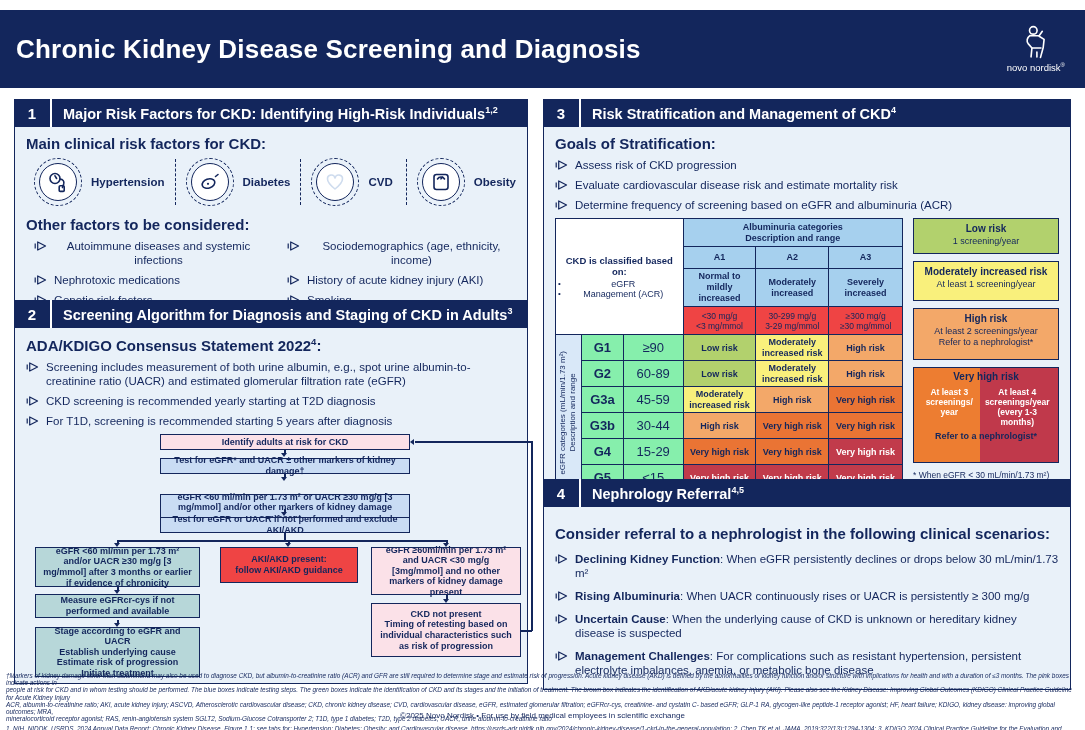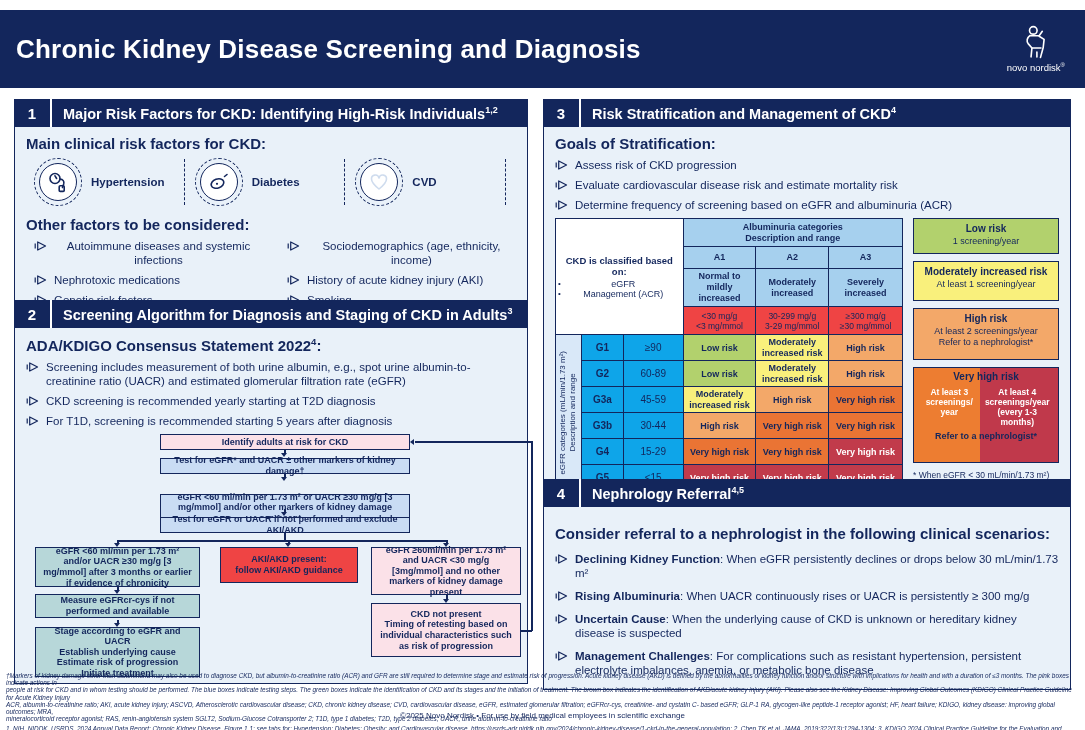--- a/index.html
+++ b/index.html
@@ -69,21 +69,21 @@
   table.risk td{ border:1px solid #13265c; text-align:center; vertical-align:middle; padding:1px 2px; }
   td.hdr{ background:#a6d0ee; font-weight:bold; font-size:9px; line-height:1.2; }
   td.corner{ background:#fff; font-size:9.5px; text-align:left; padding:4px 6px 4px 10px; }
   td.corner .ct{ font-weight:bold; }
   td.corner ul{ list-style:none; margin-top:2px; }
   td.corner li{ font-size:9px; padding-left:8px; position:relative; }
   td.corner li::before{ content:"•"; position:absolute; left:0; font-size:8px; }
   td.rot{ background:#d9e8f8; width:26px; padding:0; }
   .rot-inner{ writing-mode:vertical-rl; transform:rotate(180deg); font-size:8px; line-height:1.25;
     margin:0 auto; white-space:pre-line; }
-  td.lbl{ background:#0ea5e9; font-size:10px; }
+  td.lbl{ background:#86efac; font-size:13px; }
   td.lbl.code{ font-weight:bold; }
   td.rng{ background:#ef4444; font-size:8.5px; line-height:1.2; }
   td.riskcell{ font-size:9px; font-weight:bold; line-height:1.15; }
   td.riskcell[data-level="low"]{ background:#b2d16d; }
   td.riskcell[data-level="moderate"]{ background:#f9f07c; }
   td.riskcell[data-level="high"]{ background:#f3a869; }
   td.riskcell[data-level="very-high"]{ background:#ea7434; }
   td.riskcell[data-level="severe"]{ background:#c13b4b; color:#ffffff; }
 
   .legend{ flex:1; display:flex; flex-direction:column; }
@@ -171,20 +171,32 @@
         <span class="rf-circle">
             <span class="rf-inner">
           <svg viewBox="0 0 24 24" fill="none" stroke="#cfdcee" stroke-width="1.6" stroke-linejoin="round">
             <path d="M12 19 C7 15 4.5 12 4.5 9 a3.8 3.8 0 0 1 7.5 -1 a3.8 3.8 0 0 1 7.5 1 c0 3 -2.5 6 -7.5 10 Z"></path>
           </svg>
         </span>
           </span>
         <span class="rf-label">CVD</span>
       </div>
       <div class="rf-sep"></div>
+      <div class="rf">
+        <span class="rf-circle">
+            <span class="rf-inner">
+          <svg viewBox="0 0 24 24" fill="none" stroke="#13265c" stroke-width="1.6" stroke-linecap="round" stroke-linejoin="round">
+            <rect x="5" y="4.5" width="14" height="15" rx="2.5"></rect>
+            <path d="M8.5 9 a4 4 0 0 1 7 0"></path>
+                <path d="M12 8.8 l1.4 -1.6"></path>
+          </svg>
+        </span>
+          </span>
+        <span class="rf-label">Obesity</span>
+      </div>
     </div>
     <div class="h2">Other factors to be considered:</div>
     <div class="two-col">
       <div>
         <div class="bullet">
             <span class="dart">
               <svg viewBox="0 0 14 12" fill="none" stroke="#13265c" stroke-width="1.3" stroke-linejoin="round">
                 <path d="M4 1.6 L12.4 6 L4 10.4 Z"></path>
                 <path d="M1.3 3.4 V8.6"></path>
               </svg>

